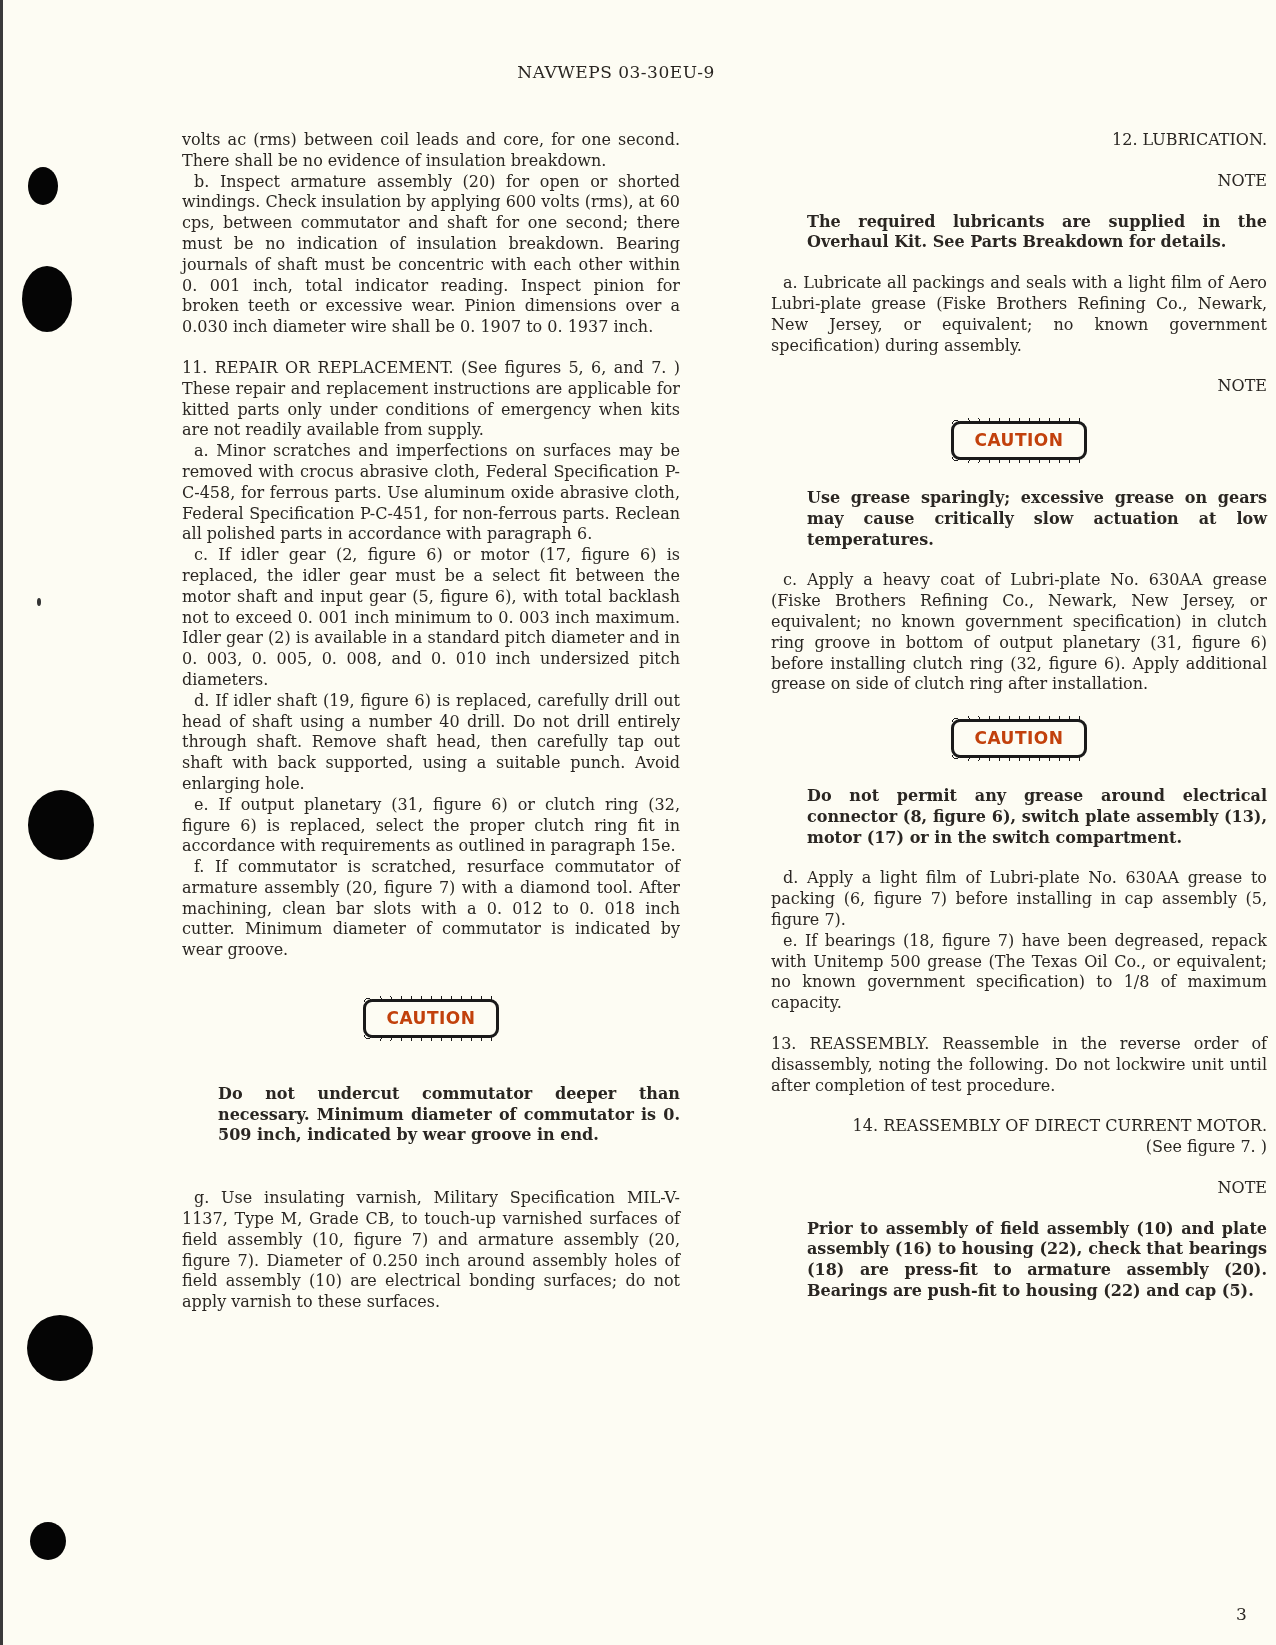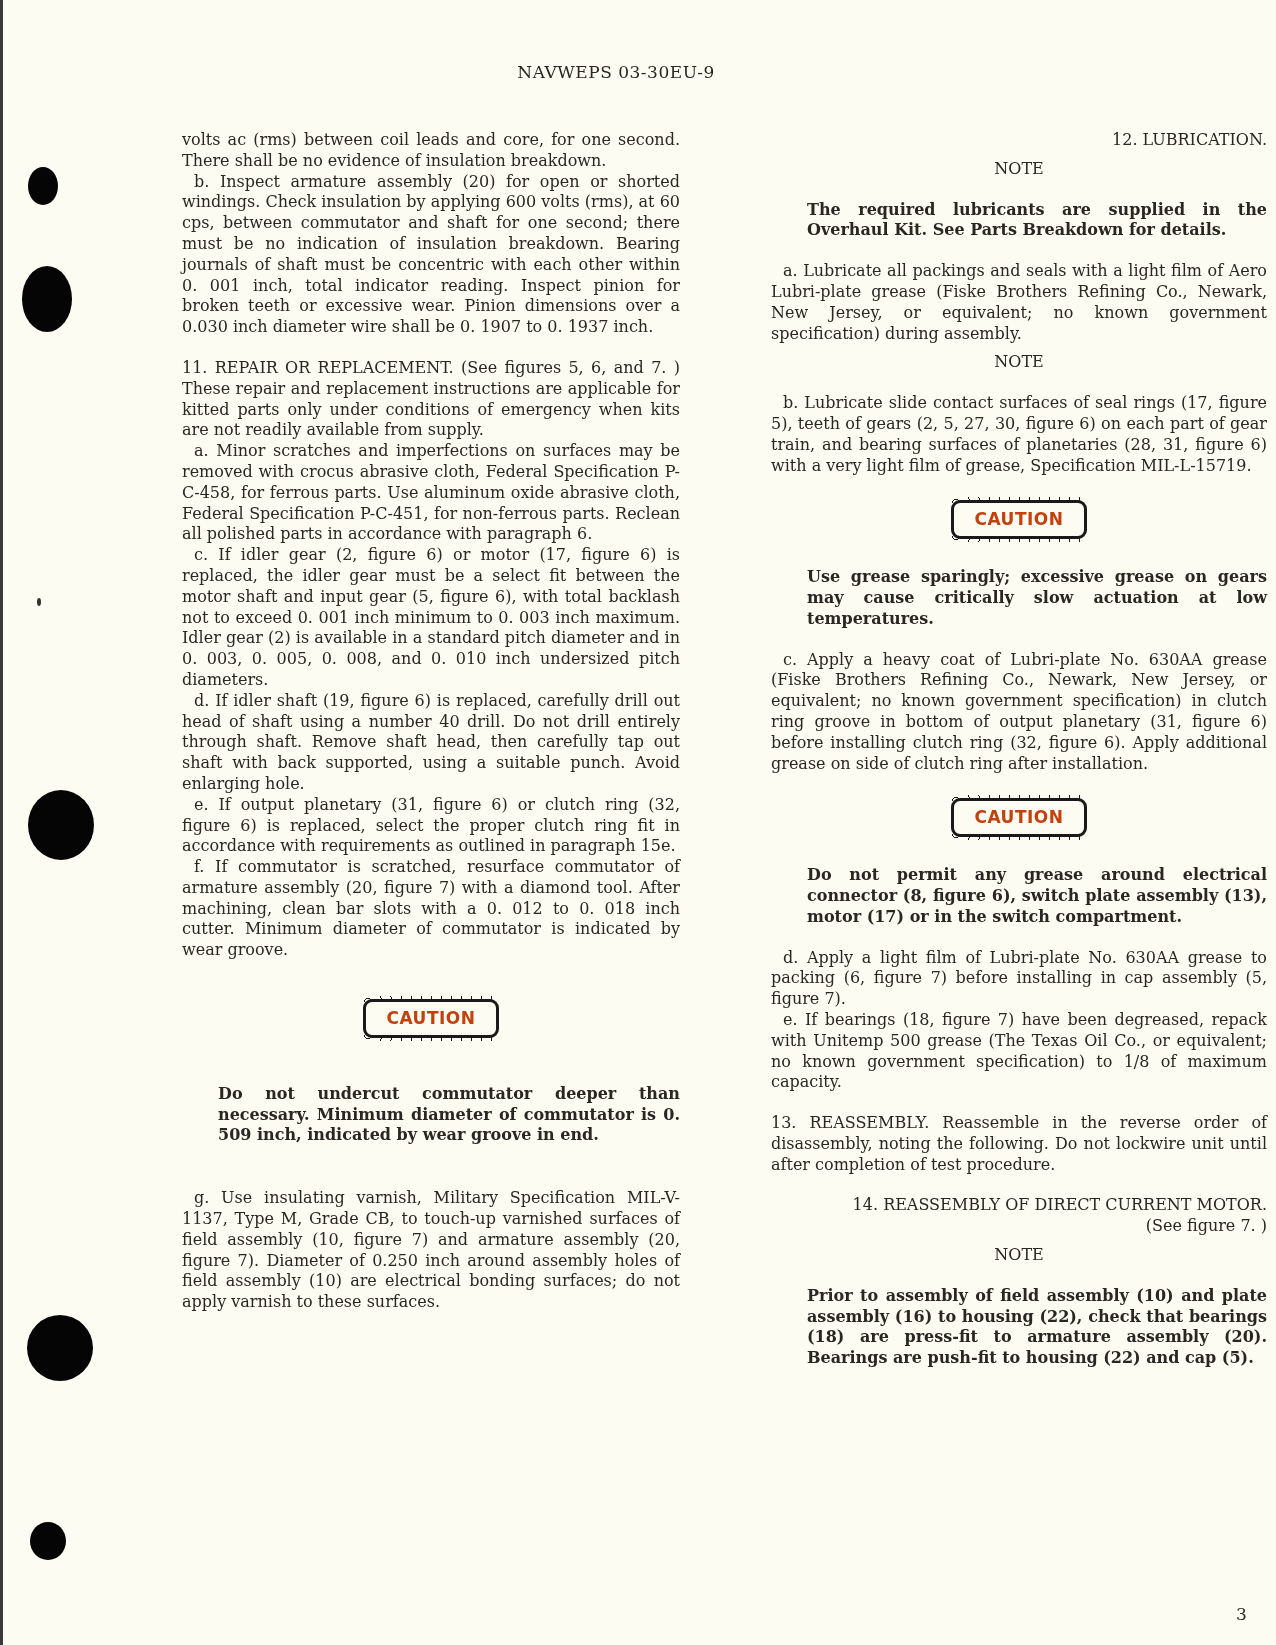--- a/index.html
+++ b/index.html
@@ -50,22 +50,22 @@
     .col-left { left: 182px; }
     .col-right { left: 771px; width: 496px; }
     p {
       margin: 0;
       text-align: justify;
     }
     .sub { text-indent: 12px; }
     .gap { margin-top: 20px; }
     .heading-line { text-align: right; }
     .note-title {
-      text-align: center;
-      margin-top: 8px;
+      text-align: right;
+      margin-top: 20px;
       margin-bottom: 20px;
     }
     .boxed-text {
       margin-left: 36px;
       text-align: justify;
       font-weight: bold;
     }
     .caution-wrap {
       display: flex;
       justify-content: center;
@@ -138,21 +138,20 @@
 <div class="column col-right">
   <p class="heading-line">12. LUBRICATION.</p>
 
   <div class="note-title">NOTE</div>
   <p class="boxed-text">The required lubricants are supplied in the Overhaul Kit. See Parts Breakdown for details.</p>
 
   <p class="sub gap">a. Lubricate all packings and seals with a light film of Aero Lubri-plate grease (Fiske Brothers Refining Co., Newark, New Jersey, or equivalent; no known government specification) during assembly.</p>
 
   <div class="note-title">NOTE</div>
 
-  <p class="sub gap">b. Lubricate slide contact surfaces of seal rings (17, figure 5), teeth of gears (2, 5, 27, 30, figure 6) on each part of gear train, and bearing surfaces of planetaries (28, 31, figure 6) with a very light film of grease, Specification MIL-L-15719.</p>
 
   <div class="caution-wrap">
     <div class="caution-box">CAUTION</div>
   </div>
   <p class="boxed-text">Use grease sparingly; excessive grease on gears may cause critically slow actuation at low temperatures.</p>
 
   <p class="sub gap">c. Apply a heavy coat of Lubri-plate No. 630AA grease (Fiske Brothers Refining Co., Newark, New Jersey, or equivalent; no known government specification) in clutch ring groove in bottom of output planetary (31, figure 6) before installing clutch ring (32, figure 6). Apply additional grease on side of clutch ring after installation.</p>
 
   <div class="caution-wrap">
     <div class="caution-box">CAUTION</div>

